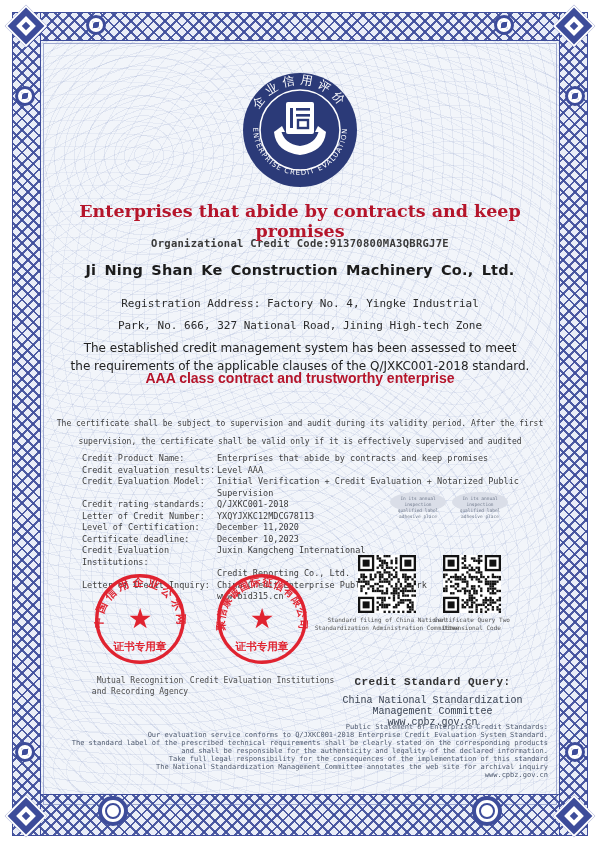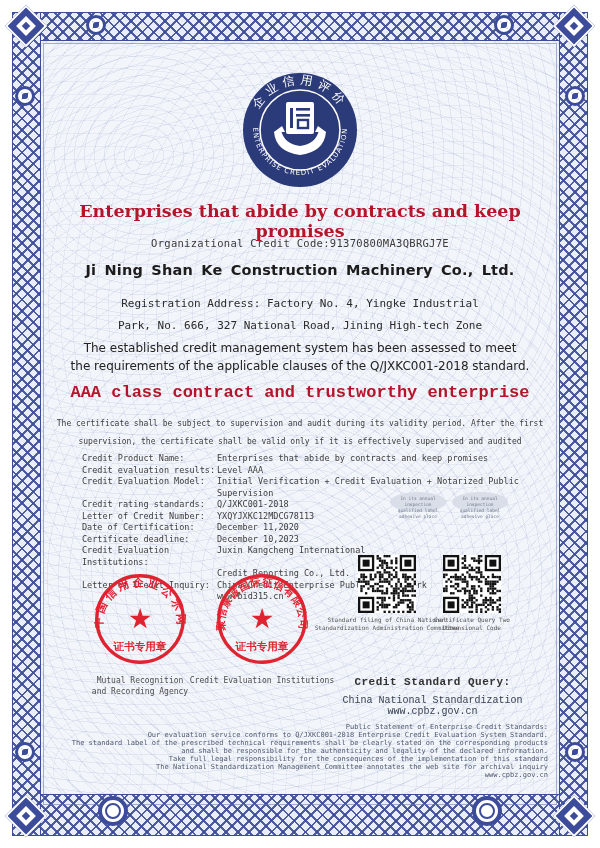--- a/index.html
+++ b/index.html
@@ -30,25 +30,25 @@
     border:3px solid #3d4c9a;box-sizing:border-box;}
   .medallion::after{content:"";position:absolute;inset:3px;background:#3d4c9a;border-radius:2px;
     box-shadow:inset 2px 2px 0 -1px #fff, inset -2px -2px 0 -1px #fff;}
   .rosette{position:absolute;width:30px;height:30px;border-radius:50%;background:#ffffff;
     border:4px solid #3d4c9a;box-sizing:border-box;}
   .rosette::after{content:"";position:absolute;inset:3px;border-radius:50%;border:2px solid #3d4c9a;}
   
   .abs{position:absolute;}
   .center{text-align:center;left:46px;right:46px;}
   #title{top:201px;font-family:"DejaVu Serif",serif;font-weight:bold;font-size:17.5px;color:#b5152b;}
-  #org-code{top:237px;font-family:"DejaVu Sans Mono",monospace;font-size:10.5px;color:#3a3a3a;letter-spacing:.3px;}
+  #org-code{top:237px;font-family:"DejaVu Sans Mono",monospace;font-size:10.5px;color:#3a3a3a;letter-spacing:.3px;font-weight:bold;}
   #company{top:262px;font-size:14.5px;font-weight:bold;color:#1c1c1c;word-spacing:3px;letter-spacing:.2px;text-align:center;}
   #address{top:293px;font-family:"DejaVu Sans Mono",monospace;font-size:11px;line-height:22px;color:#2a2a2a;}
   #statement{top:339px;font-size:12px;line-height:18px;color:#222222;}
-  #award{top:383px;font-family:Liberation Mono, monospace;font-weight:bold;font-size:17px;color:#b5152b;}
+  #award{top:370px;font-family:Liberation Sans, sans-serif;font-weight:bold;font-size:14px;color:#b5152b;}
   #supervision{top:415px;font-family:"DejaVu Sans Mono",monospace;font-size:8px;line-height:18px;color:#3c3c3c;}
   #details{left:82px;top:453px;width:470px;font-family:"DejaVu Sans Mono",monospace;
     font-size:8.5px;line-height:11.5px;color:#3d3d3d;}
   .drow{display:flex;}
   .dlabel{width:135px;flex:0 0 135px;}
   .dval{flex:1;}
   .dval2{margin-left:135px;}
   .oval-stamp{position:absolute;width:56px;height:20px;border-radius:50%;background:#dadee8;
     color:#707a8c;font-family:"DejaVu Sans Mono",monospace;font-size:4.5px;line-height:6px;
     text-align:center;padding-top:4px;box-sizing:border-box;}
@@ -153,21 +153,21 @@
     </div>
     <div class="drow">
       <span class="dlabel">Credit rating standards:</span>
       <span class="dval">Q/JXKC001-2018</span>
     </div>
     <div class="drow">
       <span class="dlabel">Letter of Credit Number:</span>
       <span class="dval">YXQYJXKC12MDCG78113</span>
     </div>
     <div class="drow">
-      <span class="dlabel">Date of Certification:</span>
+      <span class="dlabel">Level of Certification:</span>
       <span class="dval">December 11,2020</span>
     </div>
     <div class="drow">
       <span class="dlabel">Certificate deadline:</span>
       <span class="dval">December 10,2023</span>
     </div>
     <div class="drow">
       <span class="dlabel">Credit Evaluation Institutions:</span>
       <span class="dval">Juxin Kangcheng International</span>
     </div>
@@ -646,20 +646,21 @@
   </div>
   <div class="qr-caption" style="left:397px;">
     <div>Certificate Query Two</div>
     <div>Dimensional Code</div>
   </div>
 
 
   <div class="abs" id="query">
     <div class="q-label">Credit Standard Query:</div>
     <div class="q-line">China National Standardization</div>
+    <div class="q-line">Management Committee</div>
     <div class="q-line">www.cpbz.gov.cn</div>
   </div>
 
   <div class="abs" id="footer">
     <div>Public Statement of Enterprise Credit Standards:</div>
     <div>Our evaluation service conforms to Q/JXKC001-2018 Enterprise Credit Evaluation System Standard.</div>
     <div>The standard label of the prescribed technical requirements shall be clearly stated on the corresponding products</div>
     <div>and shall be responsible for the authenticity and legality of the declared information.</div>
     <div>Take full legal responsibility for the consequences of the implementation of this standard</div>
     <div>The National Standardization Management Committee annotates the web site for archival inquiry</div>

